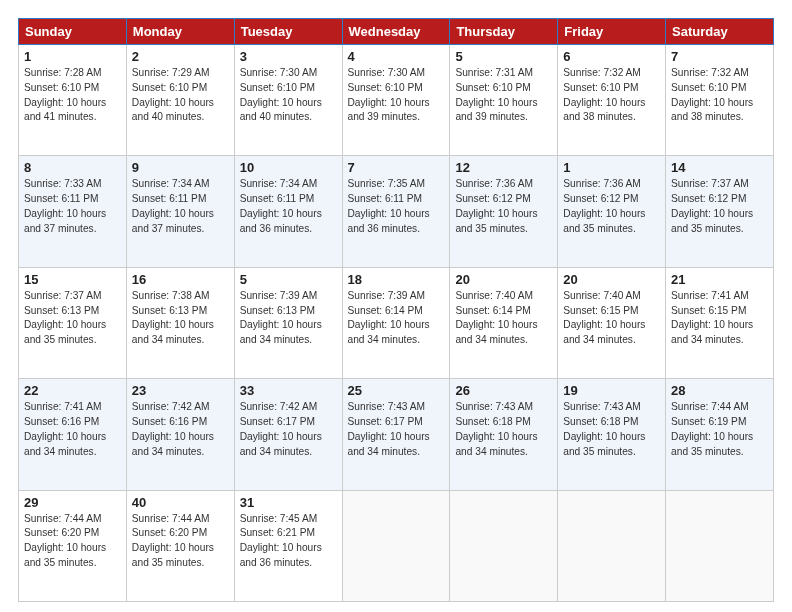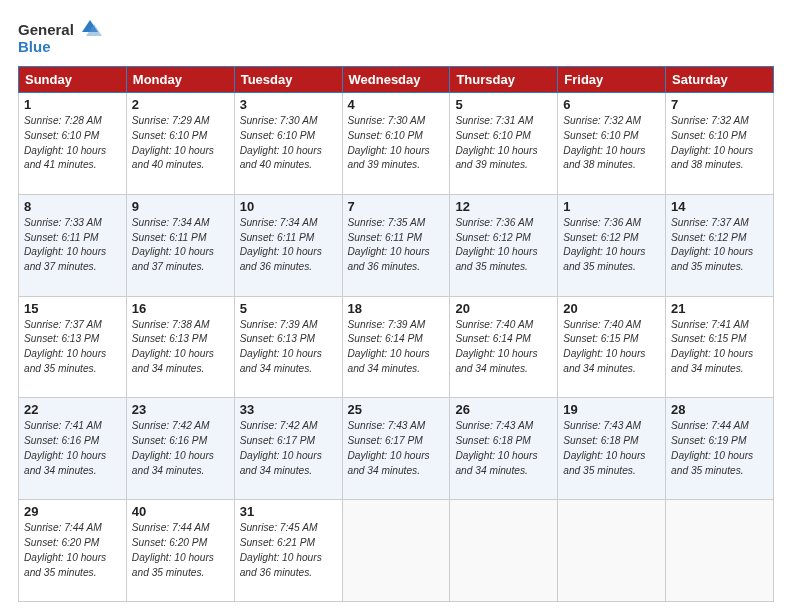--- a/index.html
+++ b/index.html
@@ -73,44 +73,29 @@
       font-size: 13px;
       font-weight: bold;
       color: #222;
       display: block;
       margin-bottom: 2px;
     }
     .day-info {
       color: #333;
       line-height: 1.45;
       font-size: 10.2px;
-      font-style: italic;
     }
     td.empty {
       background-color: #f9f9f9 !important;
     }
   </style>
 </head>
 <body>
 
 <div class="page">
-  <div class="header">
-    <div class="logo">
-  <svg width="90" height="38" viewBox="0 0 90 38">
-    <text x="0" y="17" font-size="15" font-weight="bold" font-family="Arial" fill="#333">General</text>
-    <text x="0" y="34" font-size="15" font-weight="bold" font-family="Arial" fill="#2e7bc4">Blue</text>
-    <polygon points="72,2 80,14 64,14" fill="#2e7bc4"></polygon>
-    <polygon points="76,6 84,18 68,18" fill="#5599d4" opacity="0.5"></polygon>
-  </svg>
-</div>
-    <div class="title-block">
-      <div class="main-title"></div>
-      <div class="subtitle"></div>
-    </div>
-  </div>
   <table class="calendar">
     <thead>
       <tr>
       <th>Sunday</th>
           <th>Monday</th>
           <th>Tuesday</th>
           <th>Wednesday</th>
           <th>Thursday</th>
           <th>Friday</th>
           <th>Saturday</th>

